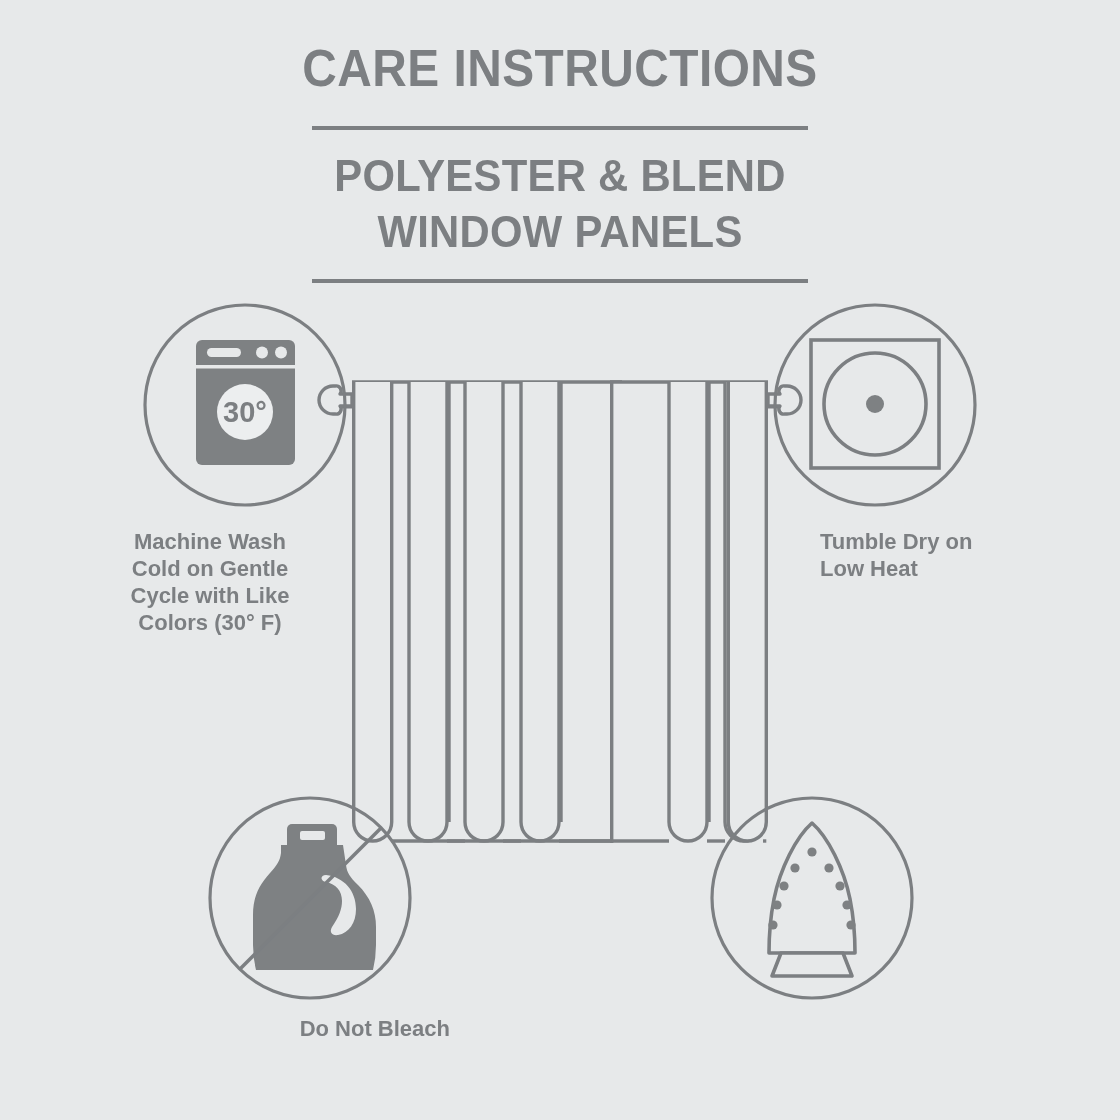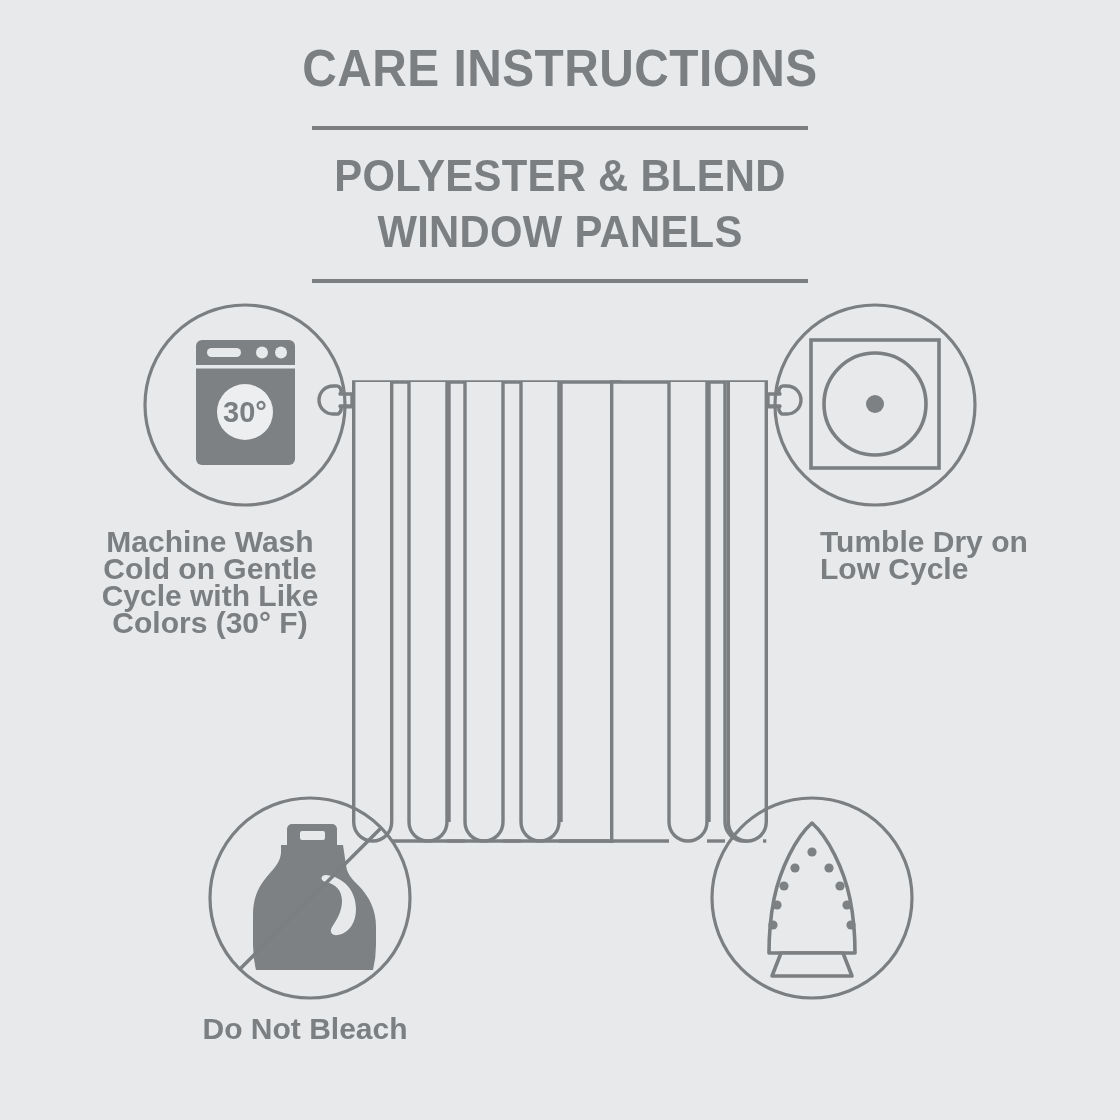--- a/index.html
+++ b/index.html
@@ -60,40 +60,40 @@
     color: #7c7f82;
     line-height: 56px;
     letter-spacing: 0.3px;
     transform: scaleX(0.95);
   }
   #subtitle .l2 { display: block; }
 
   
   .caption {
     position: absolute;
-    font-size: 30px;
+    font-size: 22px;
     font-weight: bold;
     color: #7c7f82;
     line-height: 27px;
     white-space: pre-line;
   }
   #caption-wash {
     left: 60px; top: 528px;
     width: 300px;
     text-align: center;
   }
   #caption-dry {
     left: 820px; top: 528px;
     width: 260px;
     text-align: left;
   }
   #caption-bleach {
-    left: 170px; top: 1015px;
+    left: 180px; top: 1015px;
     width: 270px;
-    text-align: center;
+    text-align: right;
   }
   #caption-iron {
     left: 600px; top: 1015px;
     width: 440px;
     text-align: center;
   }
 
   
   #art {
     position: absolute;
@@ -244,16 +244,16 @@
       <span class="l2">WINDOW PANELS</span>
     </div>
     <div id="divider-bottom" class="divider"></div>
   </div>
 
   <div id="caption-wash" class="caption">Machine Wash
 Cold on Gentle
 Cycle with Like
 Colors (30° F)</div>
   <div id="caption-dry" class="caption">Tumble Dry on
-Low Cycle</div>
+Low Heat</div>
   <div id="caption-bleach" class="caption">Do Not Bleach</div>
 
 </div>
 
 </body></html>

